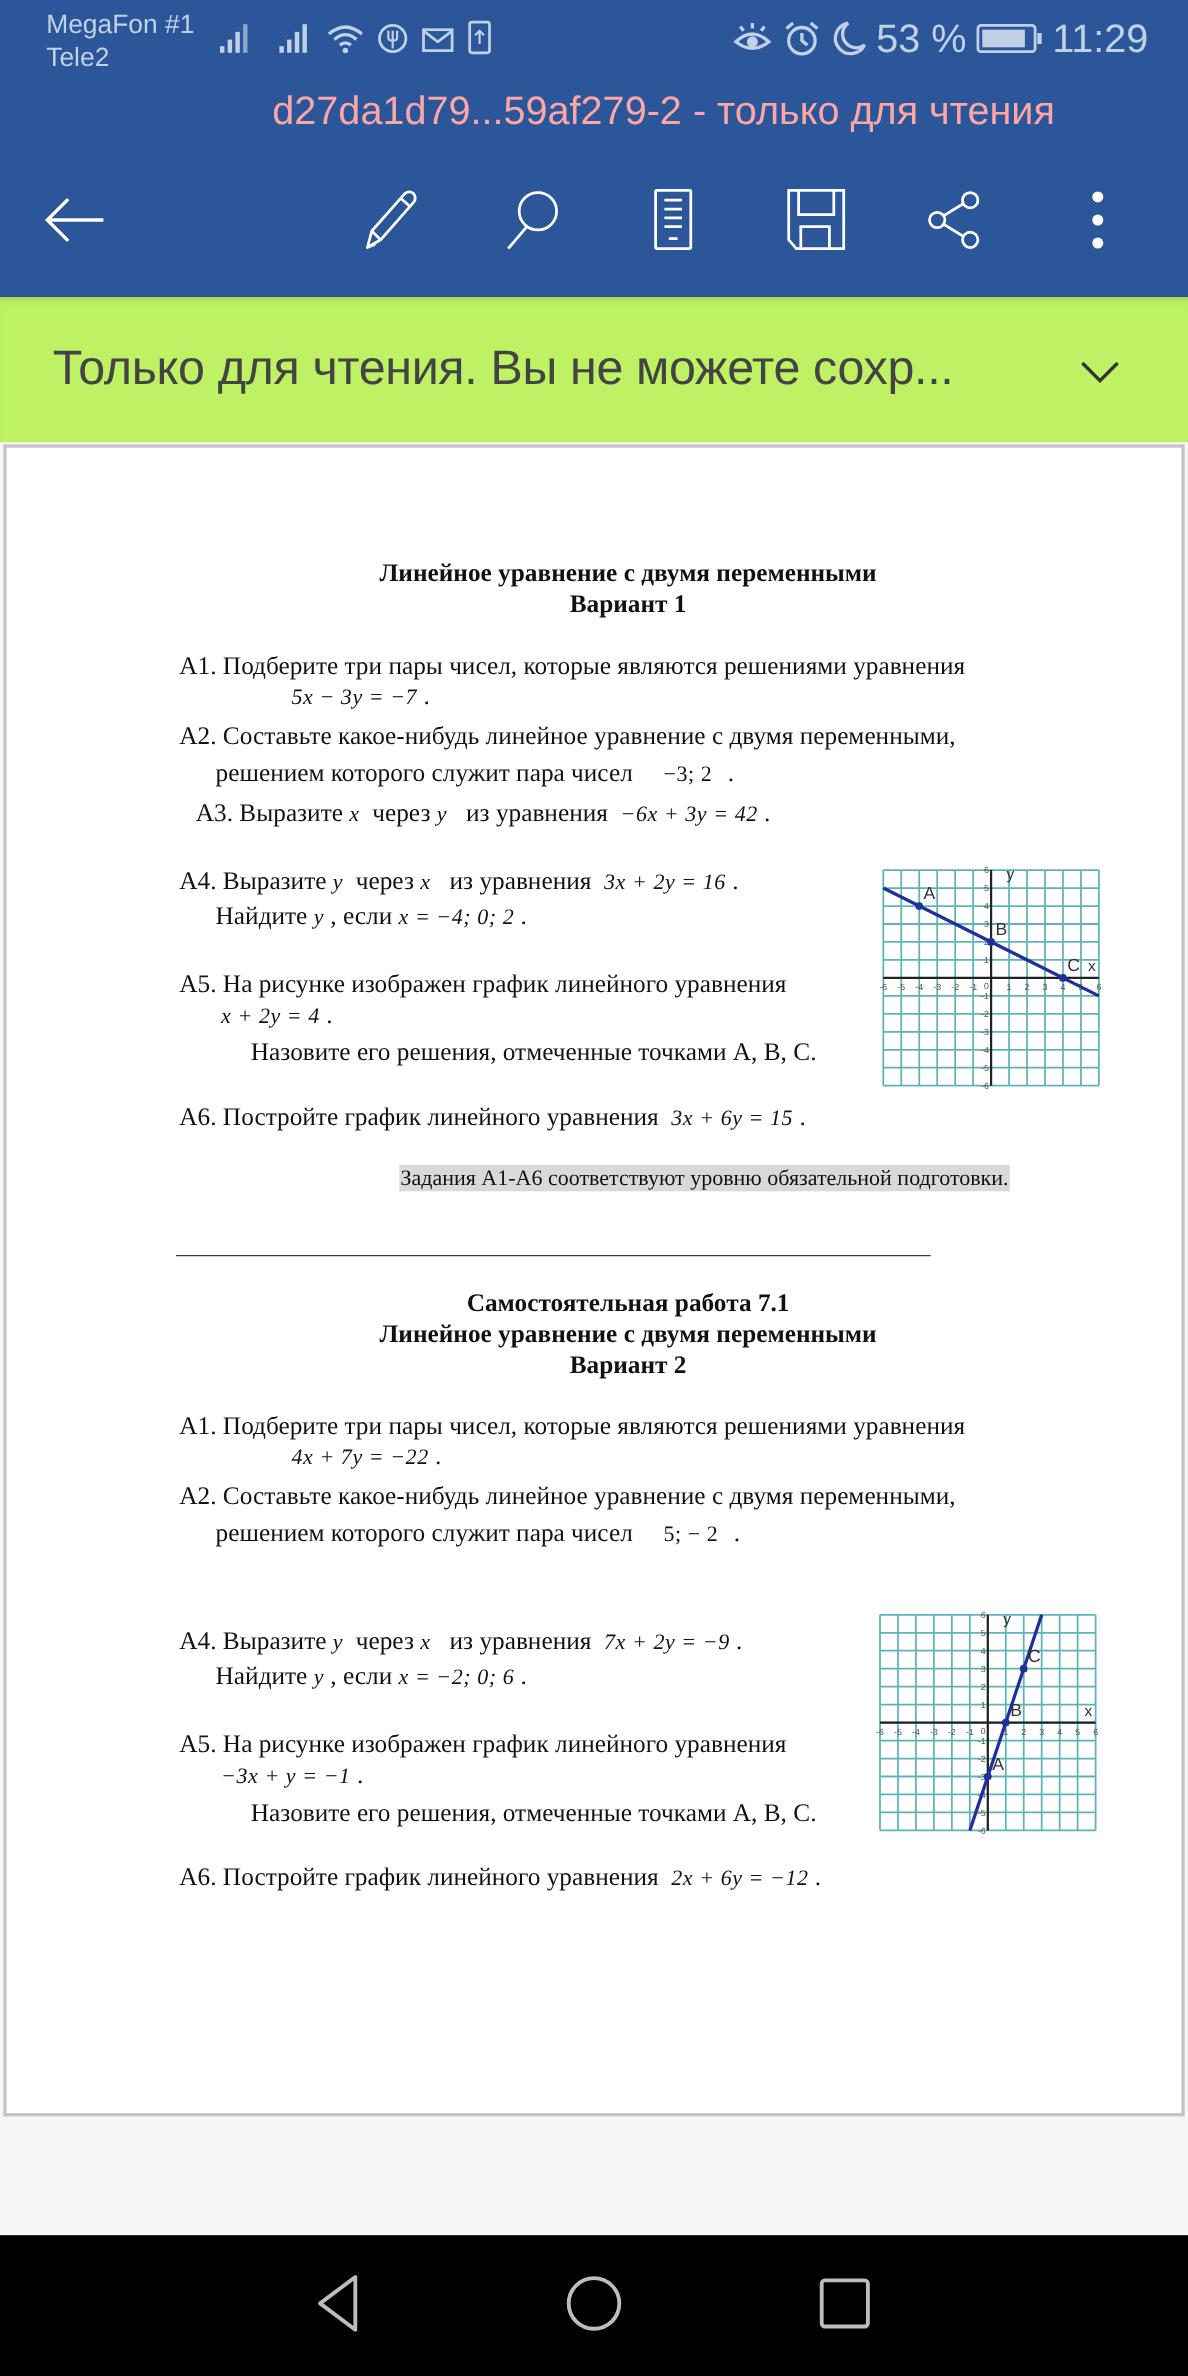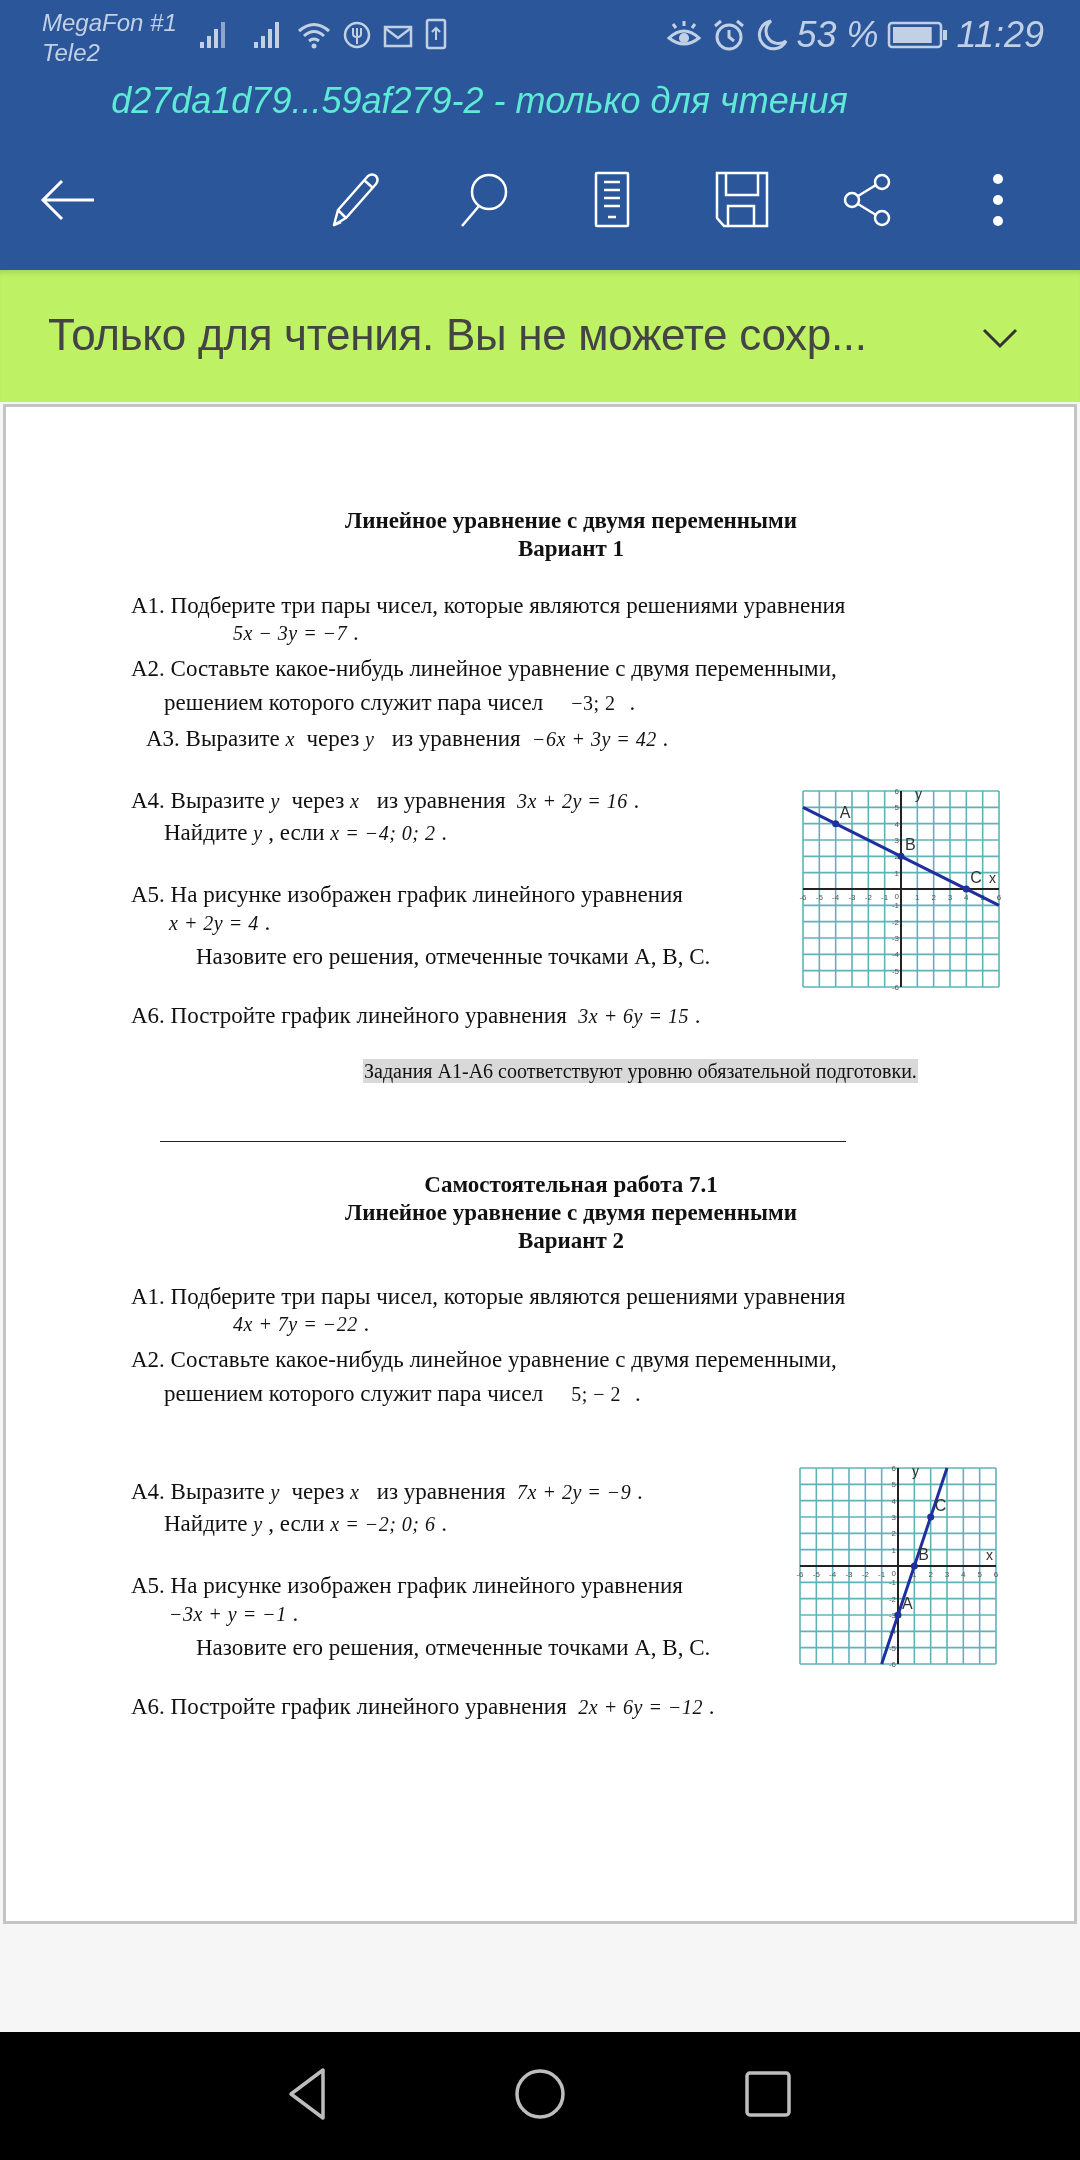--- a/index.html
+++ b/index.html
@@ -1,41 +1,41 @@
 <!DOCTYPE html>
 <html><head>
 <meta charset="utf-8">
 <style>
   * { box-sizing: border-box; margin: 0; padding: 0; }
   html, body { width: 1080px; height: 2160px; overflow: hidden; background: #f6f6f6; }
   body { position: relative; font-family: "Liberation Sans", sans-serif; }
 
   
-  .appbar { position: absolute; left: 0; top: 0; width: 1080px; height: 270px; background: #2b579a; color: #fff; font-style: italic; }
+  .appbar { position: absolute; left: 0; top: 0; width: 1080px; height: 270px; background: #2b579a; color: #fff; }
   .status { position: absolute; left: 0; top: 0; width: 1080px; height: 75px; color: #c2d0e6; }
   .carrier { position: absolute; left: 42px; top: 8px; font-size: 24px; line-height: 30px; }
   .carrier div { white-space: nowrap; }
   .status-left-icons { position: absolute; left: 198px; top: 18px; display: flex; gap: 10px; align-items: flex-end; }
   .status-right { position: absolute; right: 36px; top: 14px; display: flex; align-items: center; gap: 8px; font-size: 36px; }
   .status-right svg { display: block; }
-  .doc-title { position: absolute; left: 0; top: 80px; width: 959px; text-align: center; font-size: 36px; color: #5eead4; white-space: nowrap; }
+  .doc-title { position: absolute; left: 0; top: 80px; width: 959px; text-align: right; font-size: 36px; color: #fca5a5; white-space: nowrap; }
 
   .toolbar-btn { position: absolute; top: 168px; width: 64px; height: 64px; display: flex; align-items: center; justify-content: center; cursor: pointer; }
   .toolbar-btn svg { display: block; }
 
   
   .banner { position: absolute; left: 0; top: 270px; width: 1080px; height: 132px; background: #bef264; box-shadow: inset 0 6px 6px -4px rgba(0,0,0,0.15); }
   .banner-text { position: absolute; left: 48px; top: 40px; font-size: 44px; color: #444; white-space: nowrap; letter-spacing: -0.3px; }
   .banner-chevron { position: absolute; right: 50px; top: 40px; width: 60px; height: 60px; display: flex; align-items: center; justify-content: center; cursor: pointer; }
 
   
   .page { position: absolute; left: 3px; top: 404px; width: 1074px; height: 1520px; background: #fff; border: 3px solid #c4c4c4; }
   .doc { position: absolute; left: 0; top: 0; width: 100%; height: 100%; font-family: "Liberation Serif", serif; color: #111; }
   .heading { position: absolute; left: 0; width: 1130px; text-align: center; font-weight: bold; font-size: 23px; line-height: 28px; }
-  .line { position: absolute; font-size: 23px; white-space: nowrap; line-height: 28px; }
+  .line { position: absolute; font-size: 23px; white-space: nowrap; line-height: 28px; margin-left: 32px; }
   .math { font-style: italic; font-size: 20px; letter-spacing: 0.5px; }
   .note { position: absolute; left: 357px; font-size: 20px; background: #d9d9d9; white-space: nowrap; line-height: 24px; padding: 0 1px; }
   .rule { position: absolute; left: 154px; width: 686px; height: 1px; background: #222; }
 
   .graph { position: absolute; width: 204px; height: 204px; }
 
   
   .navbar { position: absolute; left: 0; top: 2032px; width: 1080px; height: 128px; background: #000; }
   .nav-btn { position: absolute; top: 32px; width: 64px; height: 64px; display: flex; align-items: center; justify-content: center; cursor: pointer; }
 </style>

